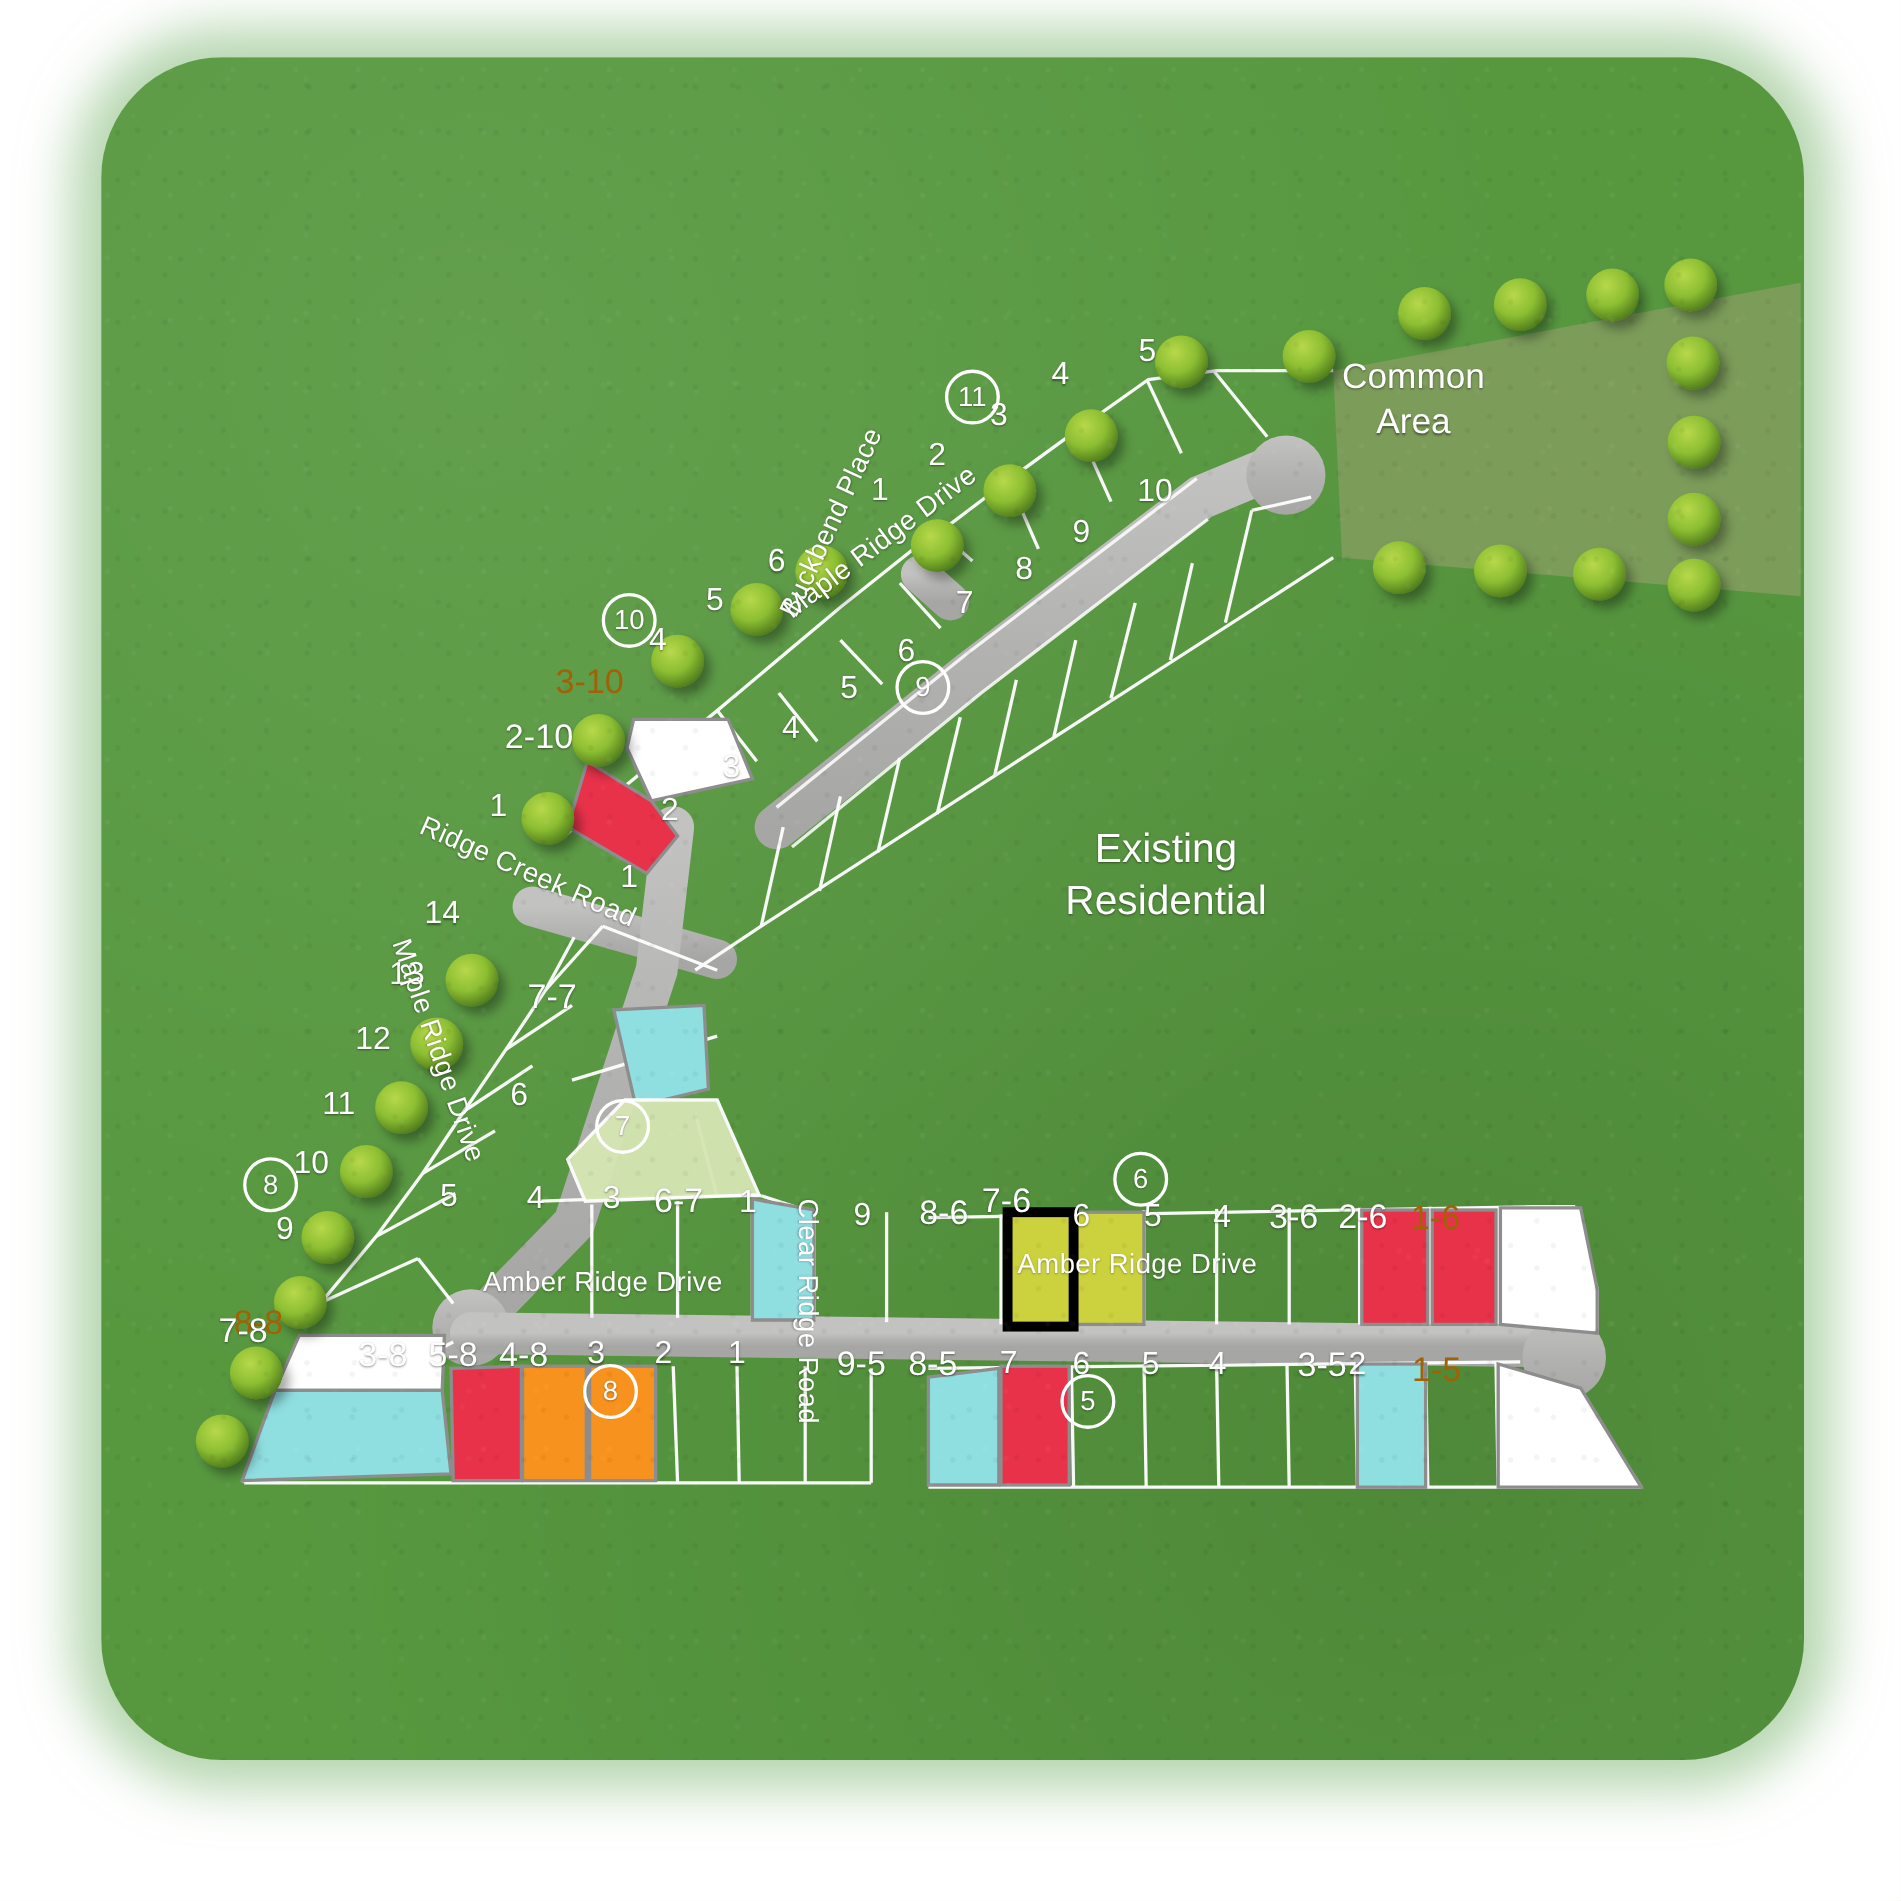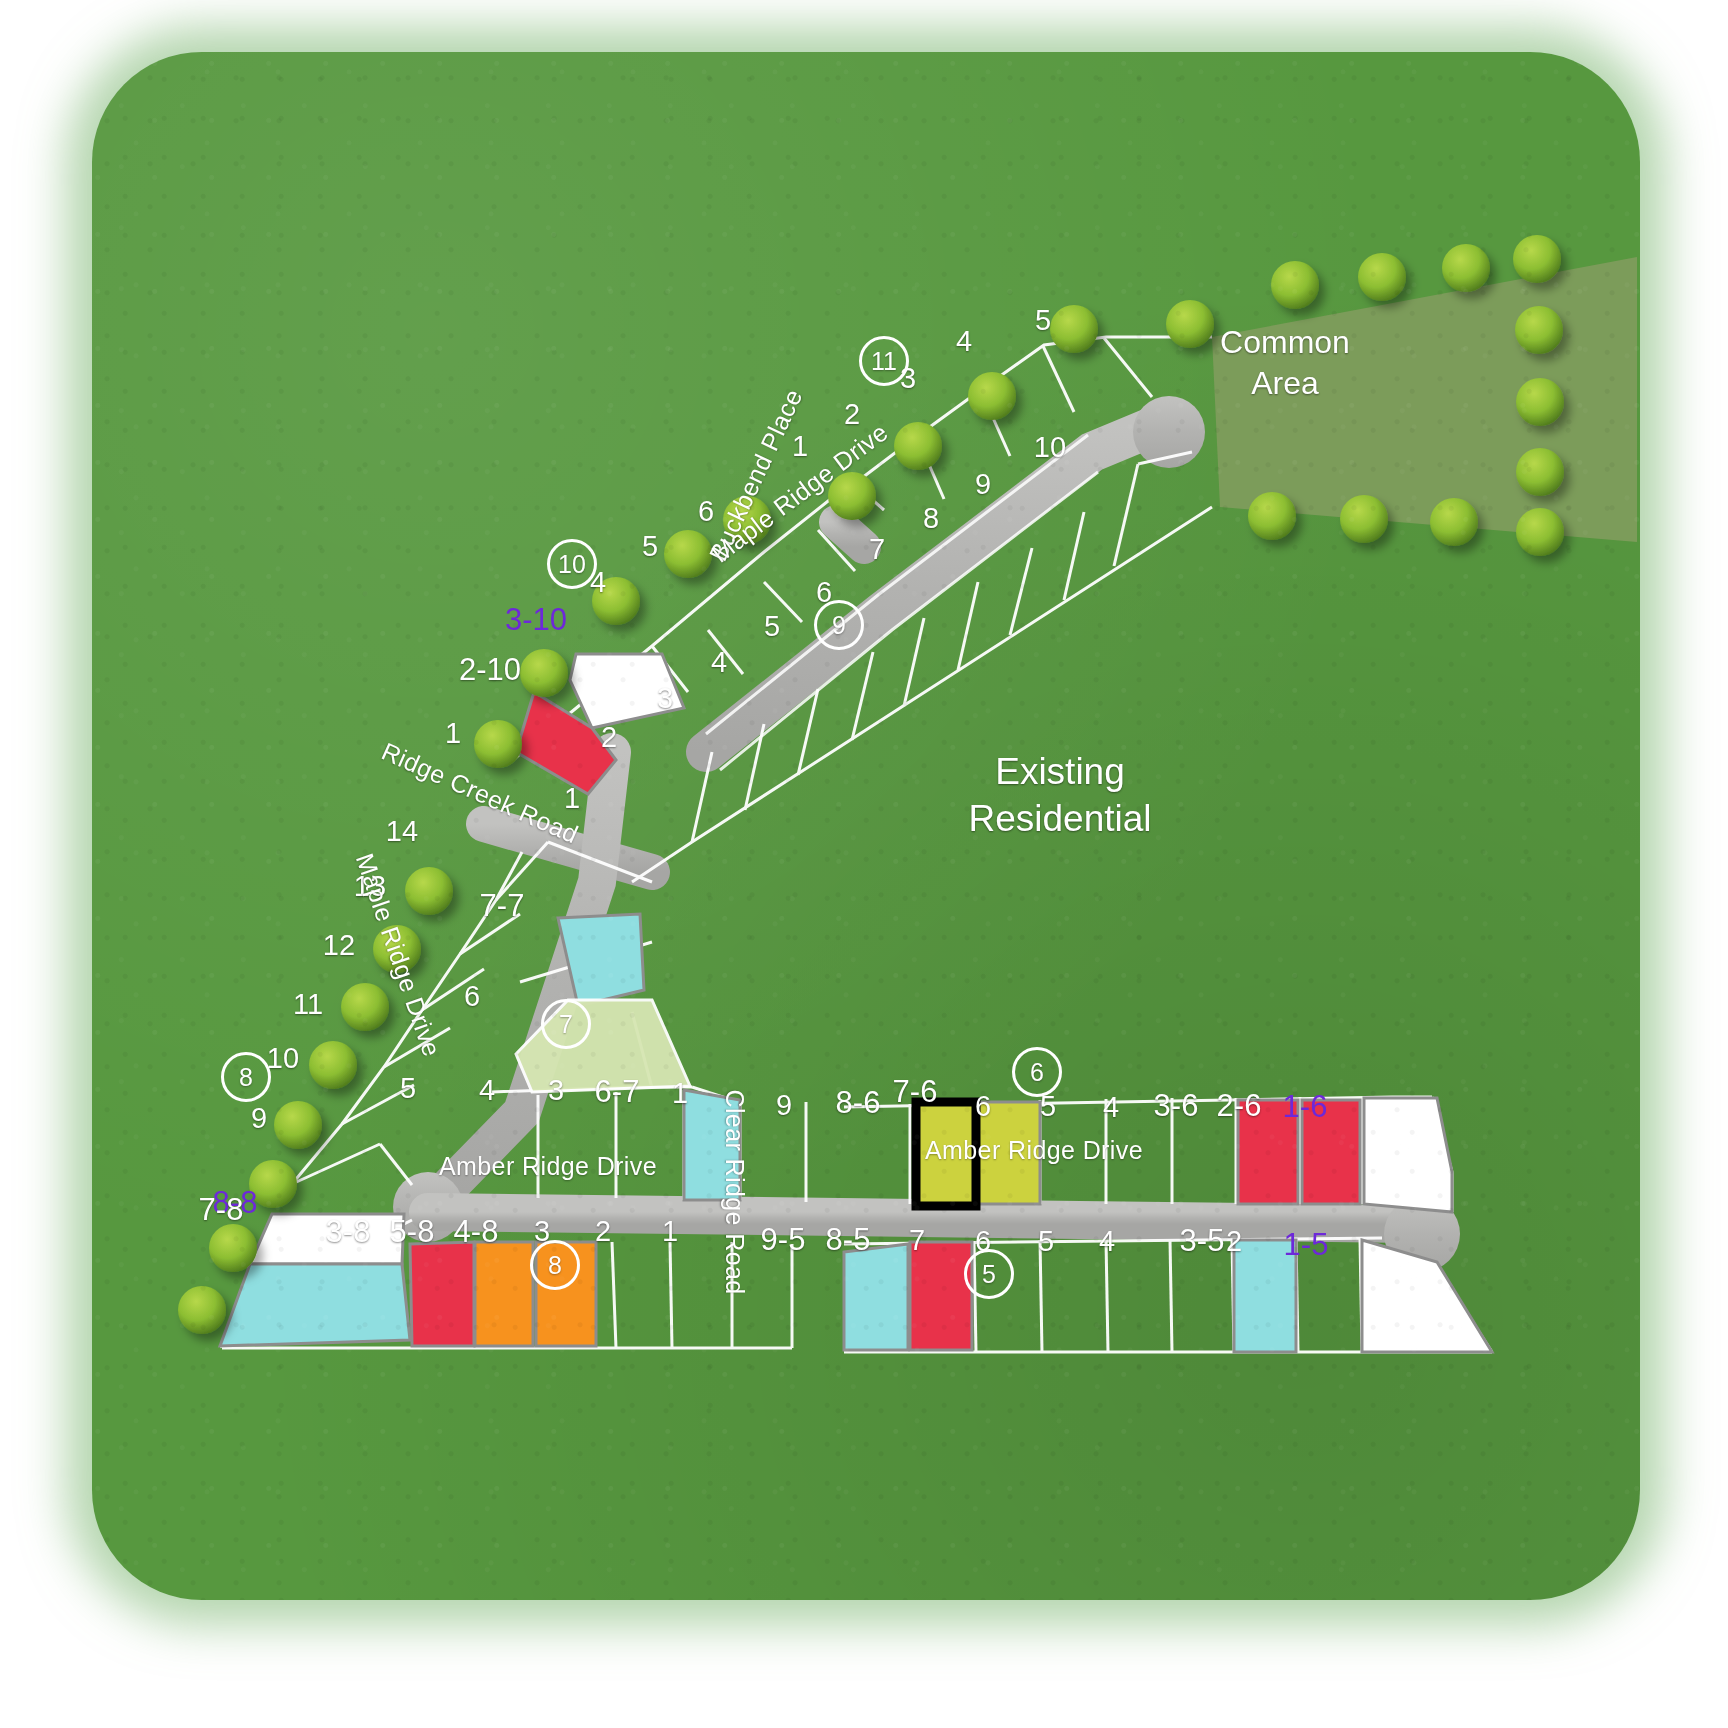--- a/index.html
+++ b/index.html
@@ -32,21 +32,21 @@
     opacity:.9;
   }
 
   svg#map{position:absolute;left:0;top:0;width:1728px;height:1728px;}
 
   
   .lbl{position:absolute;color:#ffffff;white-space:nowrap;pointer-events:none;
        text-shadow:0 1px 2px rgba(0,0,0,.45);}
   .lotnum{font-size:29px;transform:translate(-50%,-50%);}
   .lotcode{font-size:31px;font-weight:400;transform:translate(-50%,-50%);}
-  .lotcode.dark{color:#6d28d9;text-shadow:none;}
+  .lotcode.dark{color:#a16207;text-shadow:none;}
   .street{font-size:25px;color:#ffffff;letter-spacing:.4px;
           transform-origin:center center;text-shadow:0 1px 2px rgba(0,0,0,.35);}
   .arealbl{font-size:32px;color:#ffffff;text-align:center;line-height:1.28;
            transform:translate(-50%,-50%);}
   .arealbl.big{font-size:37px;color:#ffffff;}
   .badge{position:absolute;width:44px;height:44px;border:3px solid #fff;border-radius:50%;
          color:#fff;font-size:25px;display:flex;align-items:center;justify-content:center;
          transform:translate(-50%,-50%);background:transparent;
          text-shadow:0 1px 2px rgba(0,0,0,.35);}
 </style>

